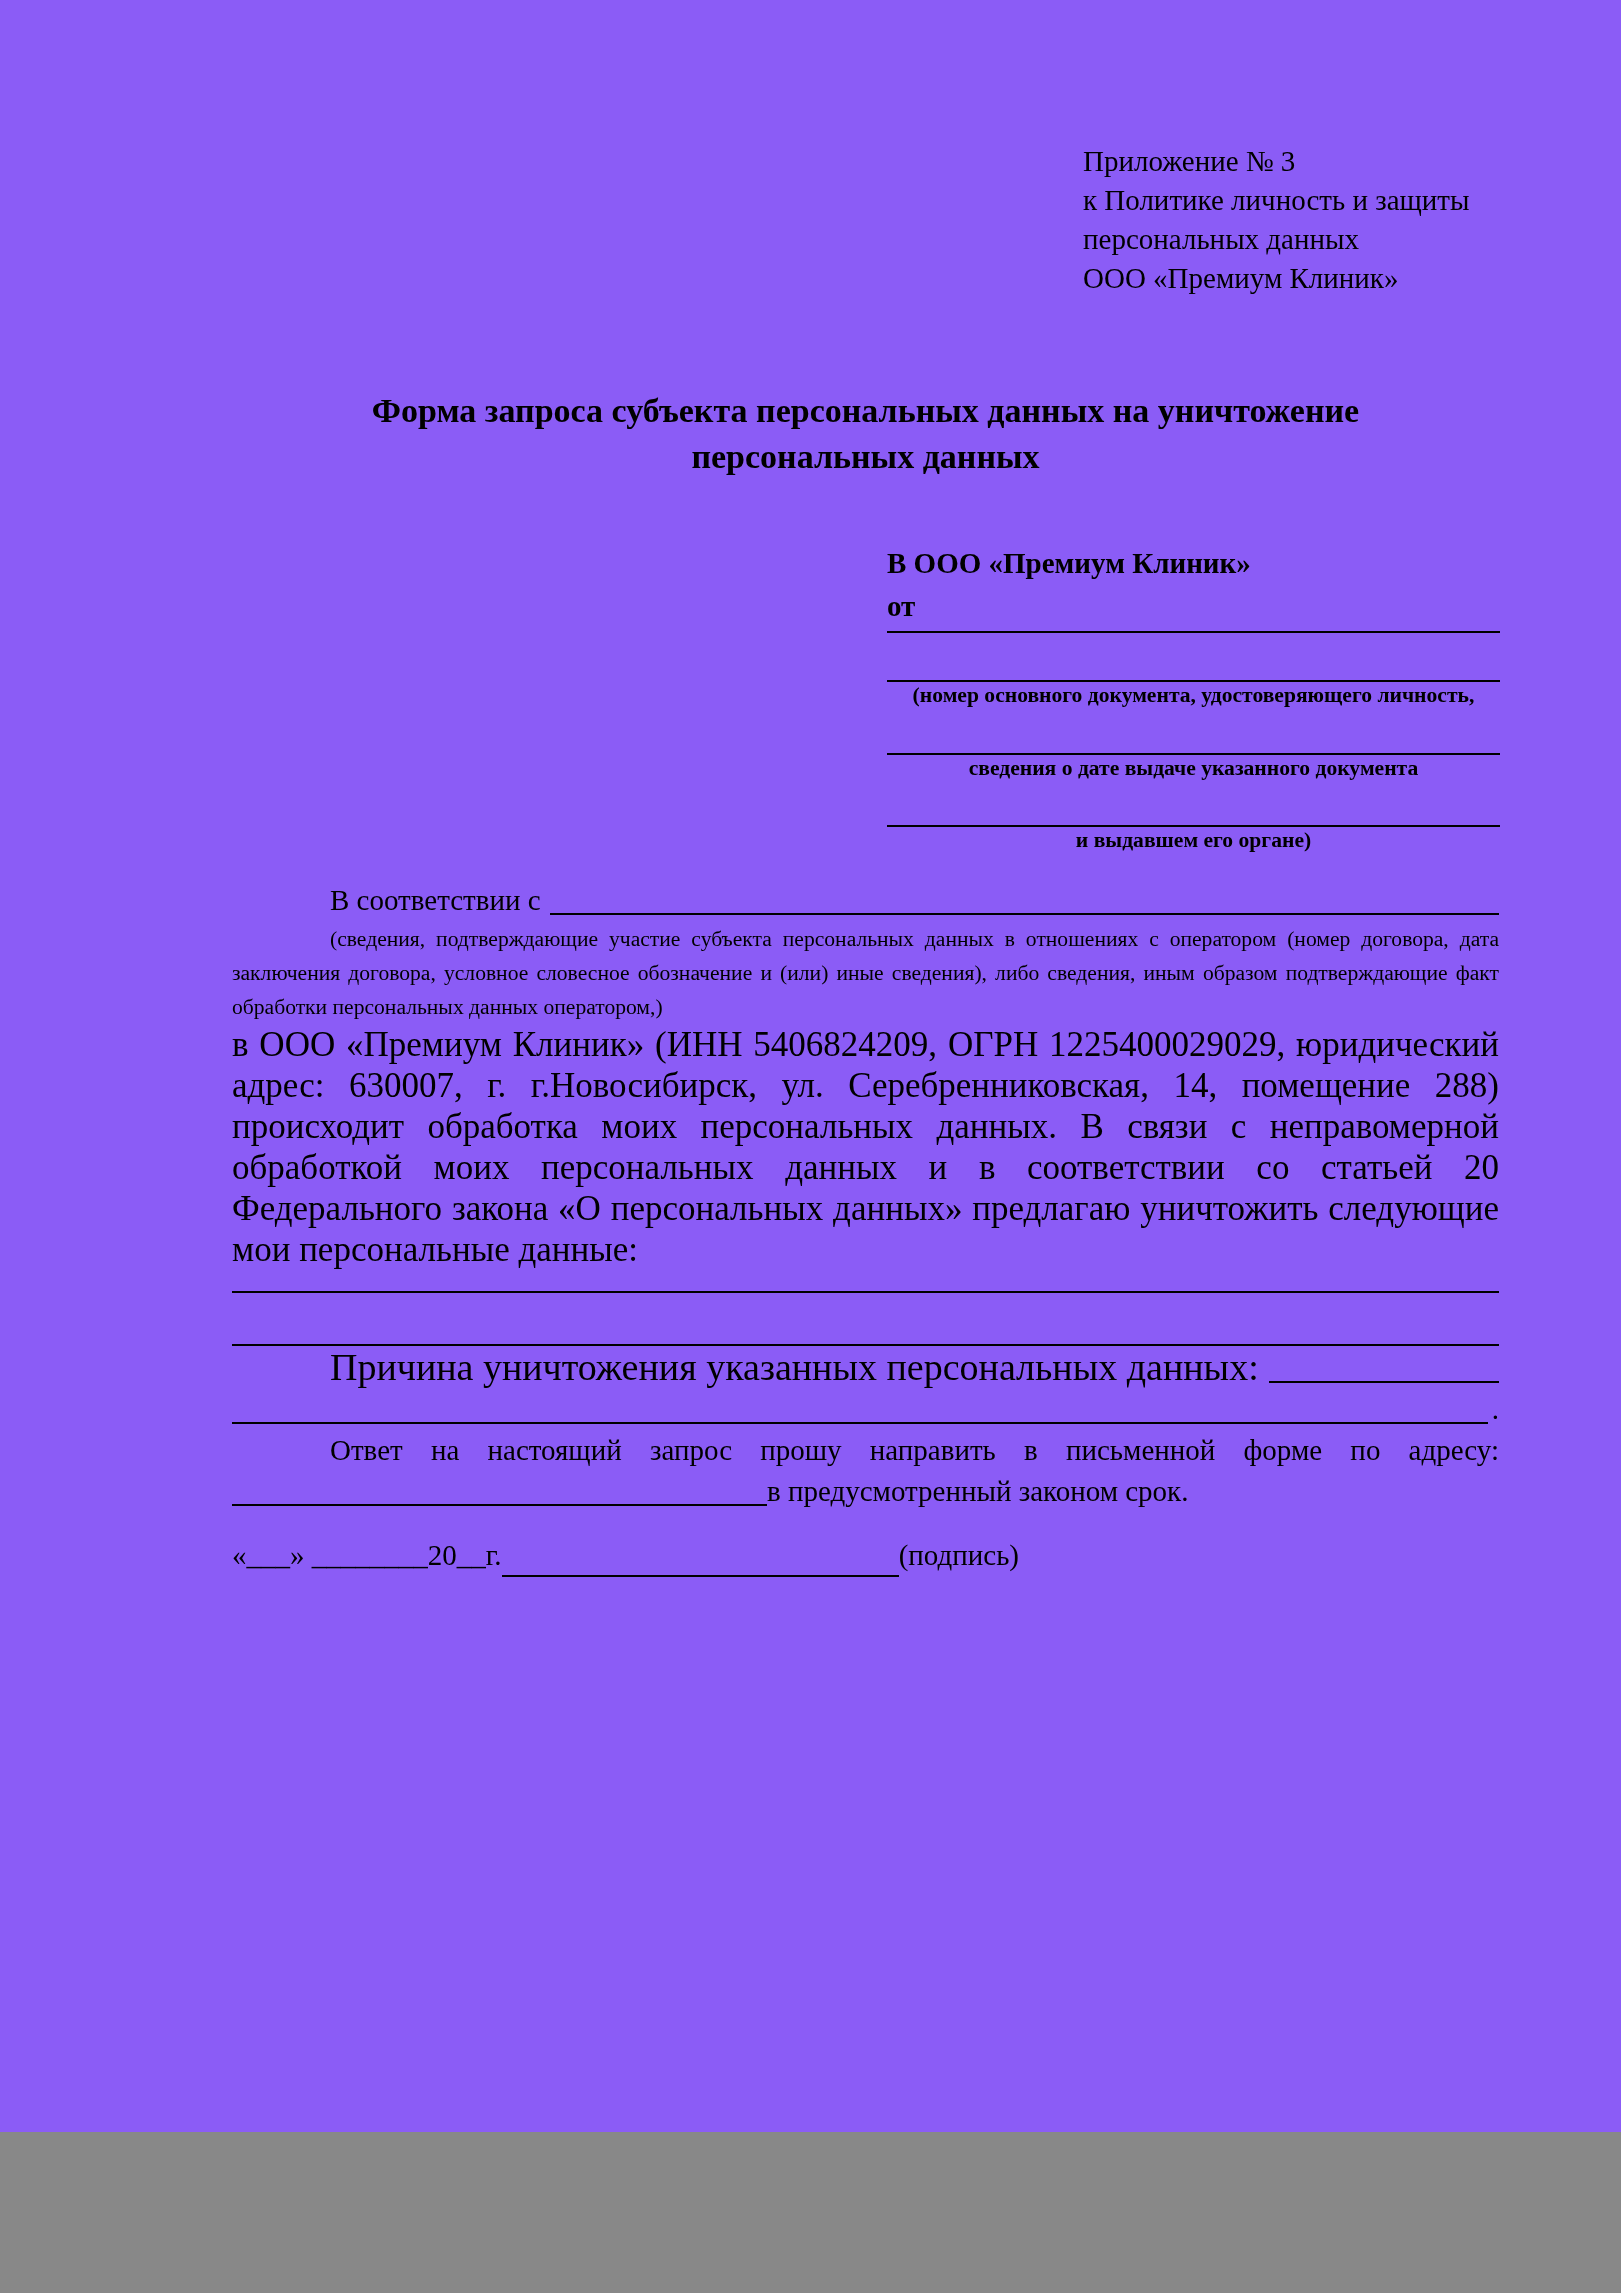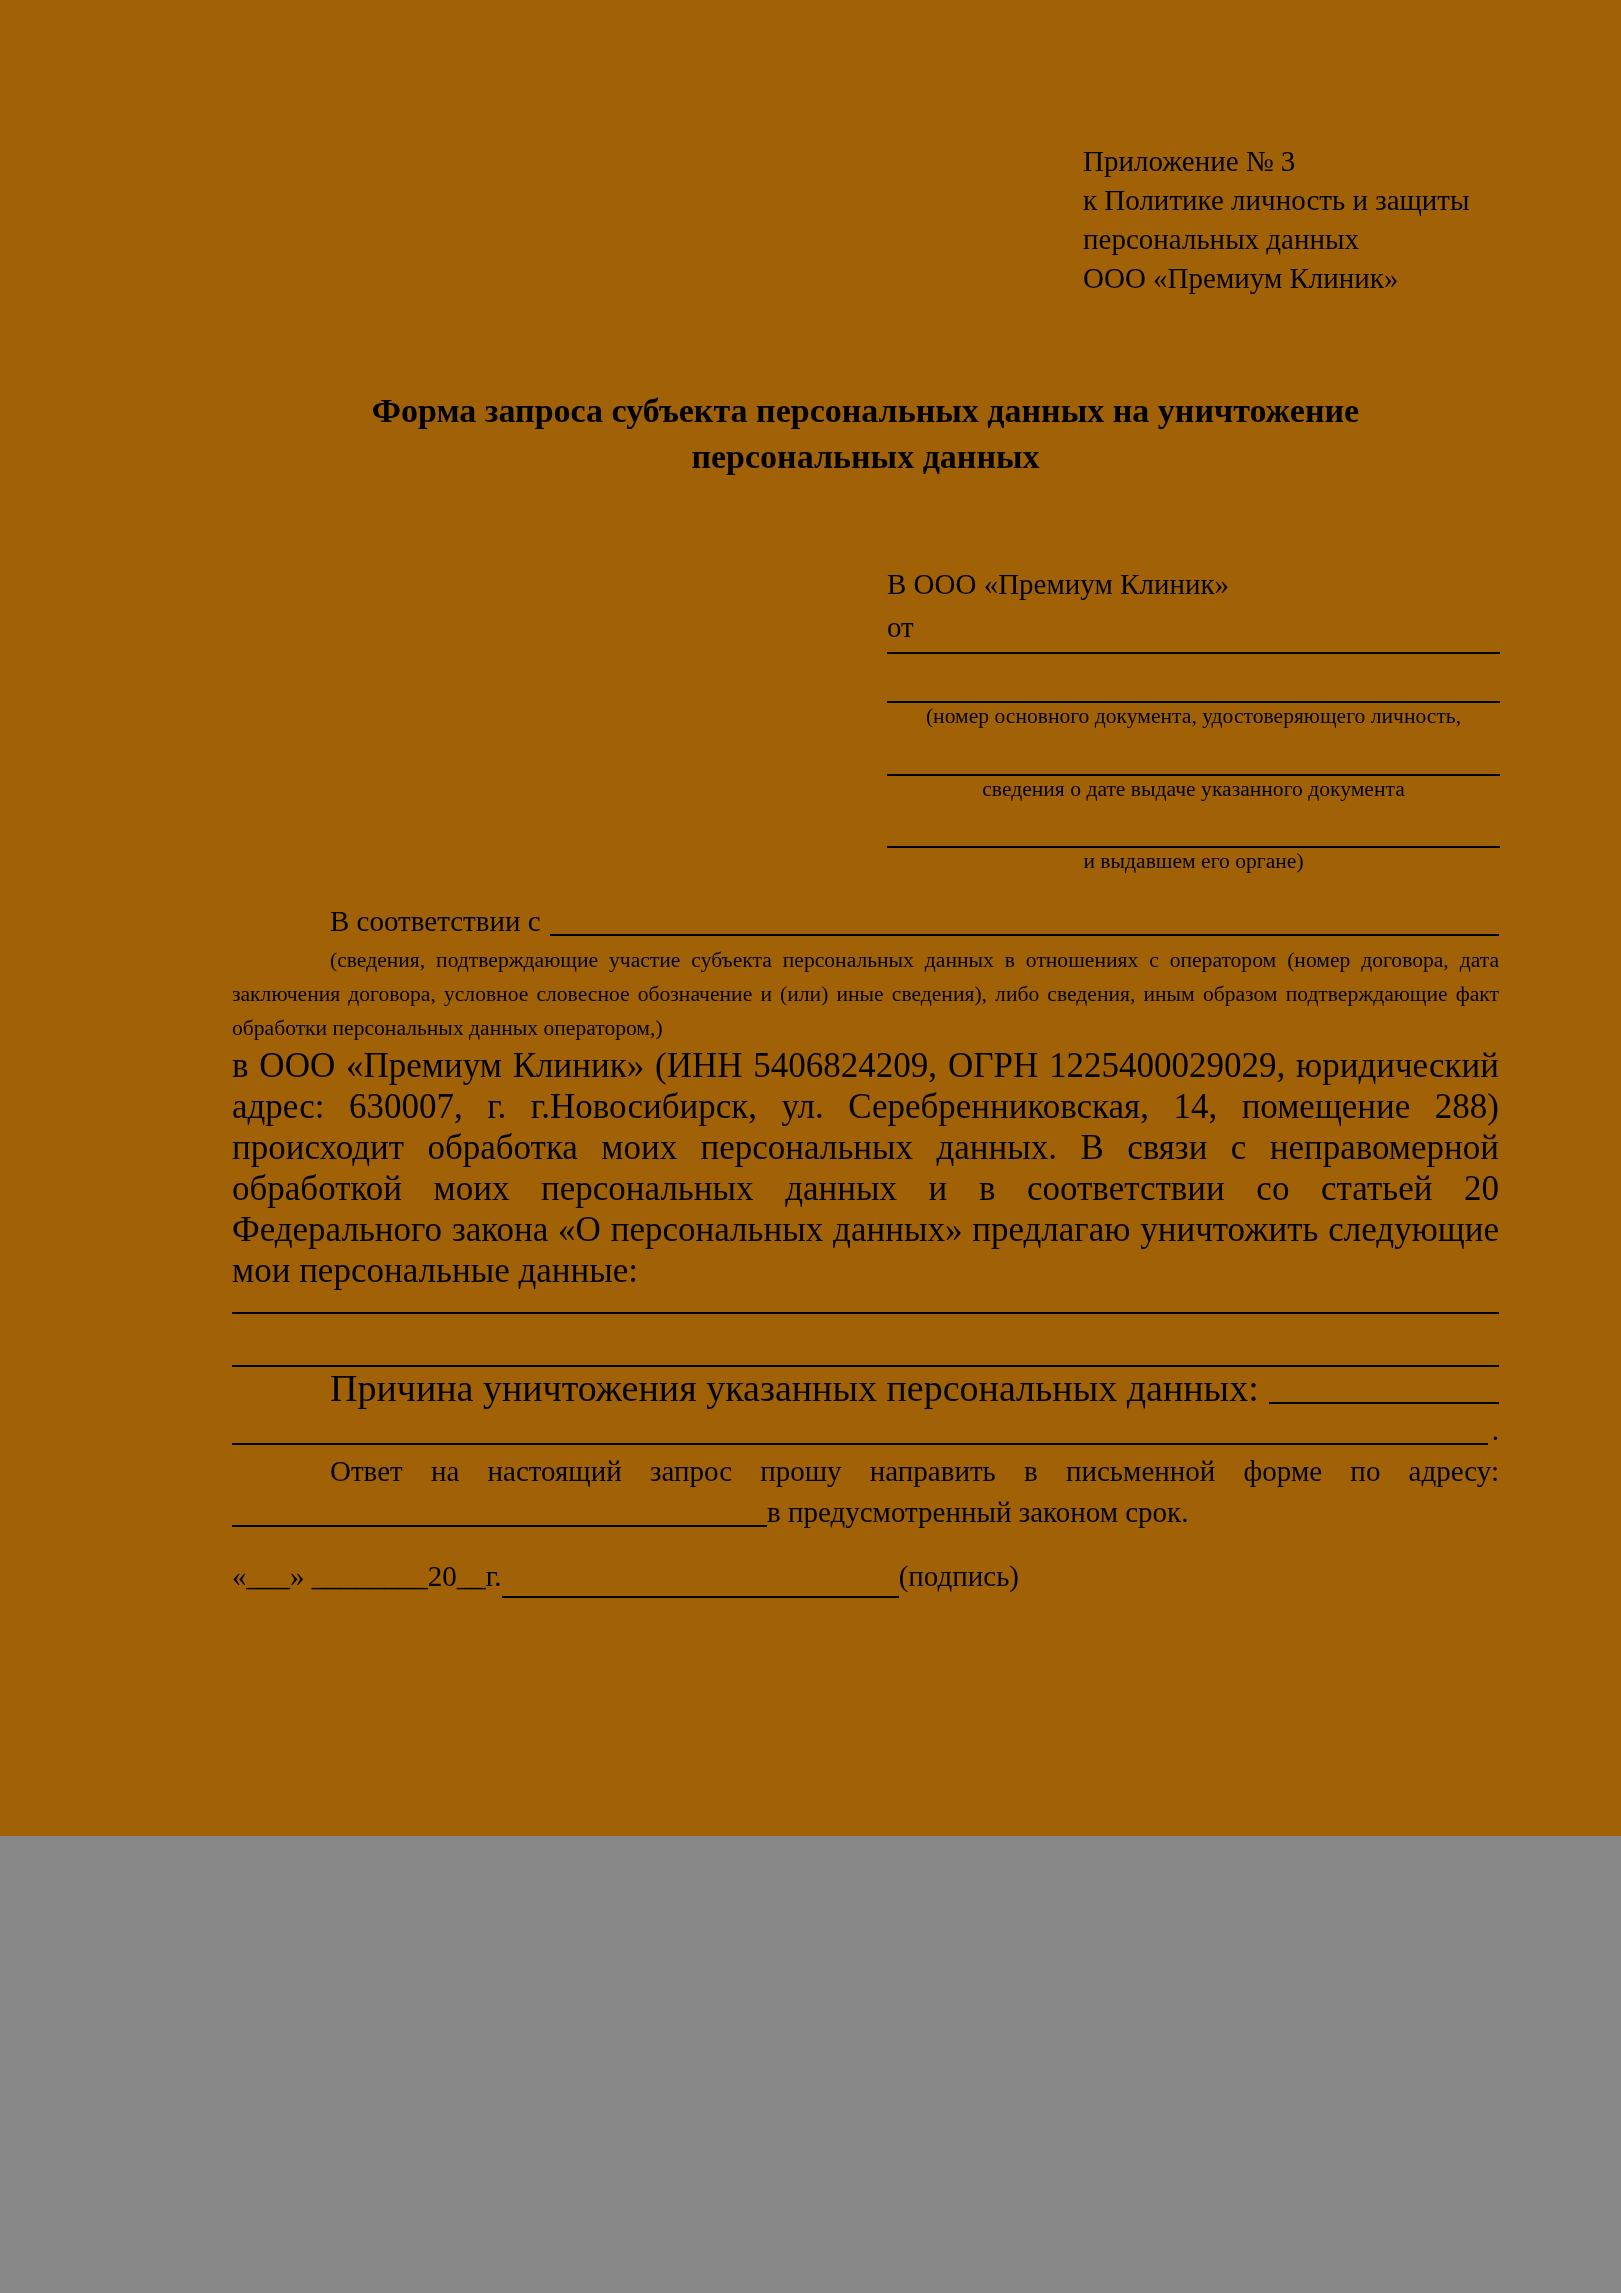--- a/index.html
+++ b/index.html
@@ -1,21 +1,21 @@
 <!DOCTYPE html>
 <html lang="ru"><head>
 <meta charset="utf-8">
 <style>
   html,body { margin:0; padding:0; background:#888; }
   .page {
     position: relative;
     width: 1621px;
-    height: 1836px;
+    height: 2132px;
     margin: 0 auto;
-    background: #a16207;
+    background: #8b5cf6;
     font-family: "Liberation Serif", "DejaVu Serif", serif;
     color: #000000;
     overflow: hidden;
   }
   .content {
     position: absolute;
     left: 232px;
     top: 0;
     width: 1267px;
   }
@@ -29,25 +29,26 @@
   
   .doc-title {
     margin-top: 90px;
     text-align: center;
     font-size: 34px;
     font-weight: bold;
     line-height: 46px;
   }
   
   .addressee {
-    margin-top: 83px;
+    margin-top: 62px;
     margin-left: 655px;
     width: 613px;
     font-size: 29px;
     line-height: 43px;
+    font-weight: bold;
   }
   .write-line { border-bottom: 2.9px solid #000; }
   .addr-line-first { height: 2.9px; }
   .addr-line-2 { height: 47px; }
   .addr-line-3 { height: 45px; }
   .addr-line-4 { height: 43px; }
   .caption {
     font-size: 21.6px;
     line-height: 26.5px;
     text-align: center;

